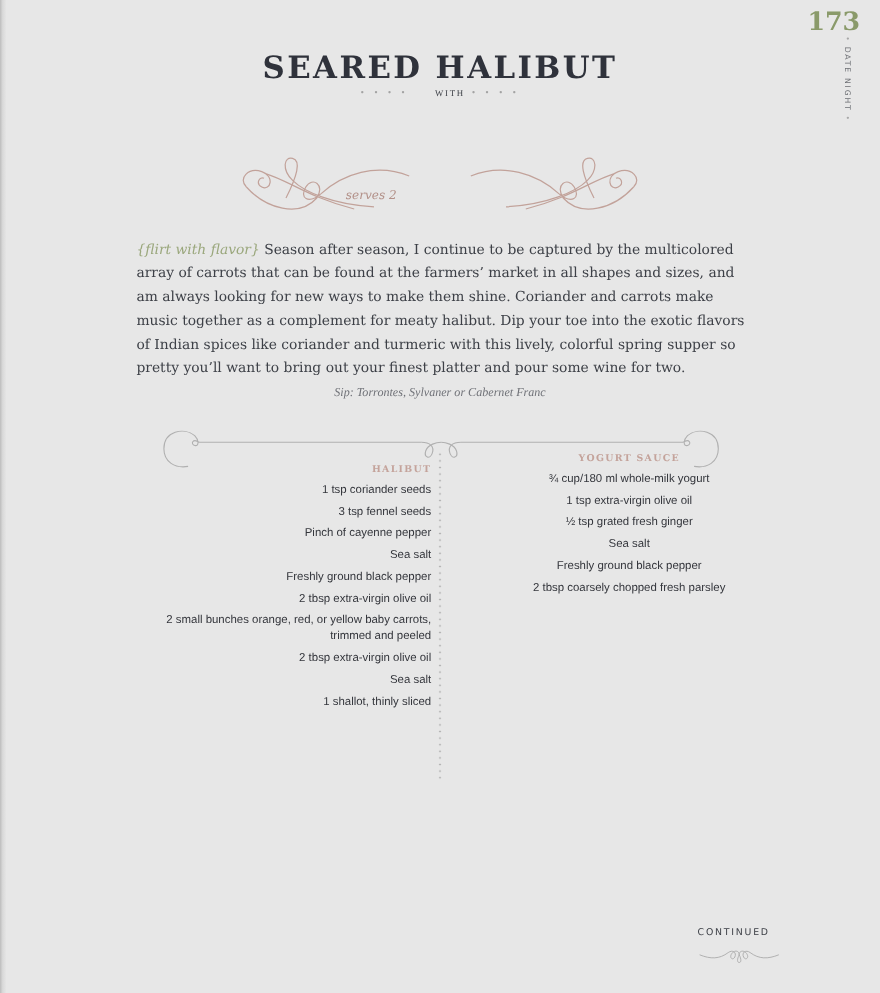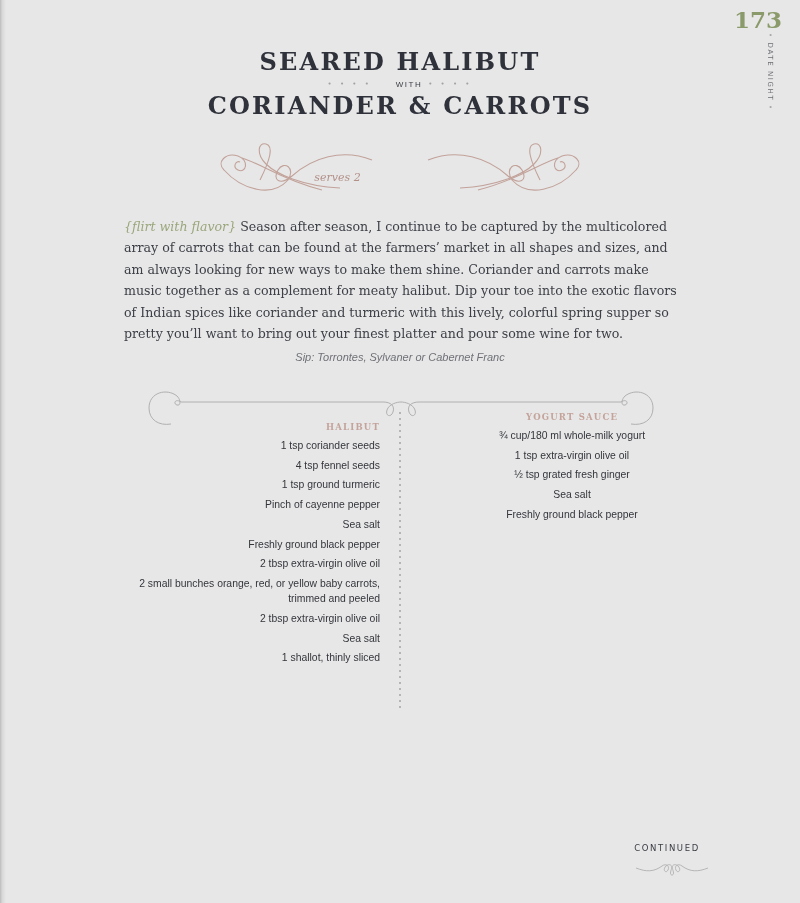--- a/index.html
+++ b/index.html
@@ -24,55 +24,55 @@
       writing-mode: vertical-rl;
       font-family: "DejaVu Sans", sans-serif;
       font-size: 7px; letter-spacing: 1.6px; color: #6d6f74;
     }
     .section-tab .dot { color: #a8a8a8; }
 
     .title-block { position: absolute; top: 48px; left: 0; width: 800px; text-align: center; }
     .title-line {
       font-family: "DejaVu Serif", "Liberation Serif", serif;
       font-weight: bold; color: #2f323b;
-      font-size: 24px; letter-spacing: 2.2px; line-height: 28px;
+      font-size: 28px; letter-spacing: 2.2px; line-height: 28px;
     }
     .with-row {
       display: flex; justify-content: center; align-items: center; gap: 6px;
       height: 16px; margin: 0;
     }
     .with-row .dots { font-family: "DejaVu Sans", sans-serif; font-size: 7px; letter-spacing: 3px; color: #a3a3a3; }
-    .with-row .with { font-family: Liberation Sans, sans-serif; font-size: 8px; letter-spacing: 1.5px; color: #3a3d44; margin-left: 18px; }
+    .with-row .with { font-family: Liberation Serif, serif; font-size: 8px; letter-spacing: 1.5px; color: #3a3d44; margin-left: 18px; }
 
     .ornament-serves { position: absolute; top: 140px; left: 212px; width: 376px; height: 60px; }
     .serves {
       position: absolute; top: 171px; left: 0; width: 675px; text-align: center;
       font-family: "DejaVu Serif", serif; font-style: italic; font-size: 11px; color: #b29088;
     }
 
     .intro {
       position: absolute; top: 216px; left: 124px; width: 560px;
       font-family: "DejaVu Serif", "Liberation Serif", serif;
       font-size: 12.6px; line-height: 21.4px; color: #3d4047;
     }
     .intro .flirt { font-style: italic; color: #9aa77c; }
     .sip {
       position: absolute; top: 351px; left: 0; width: 800px; text-align: center;
-      font-family: Liberation Sans, sans-serif; font-style: italic; font-size: 11px; color: #6f7177;
+      font-family: Liberation Serif, serif; font-style: italic; font-size: 11px; color: #6f7177;
     }
 
     .ornament-ingredients { position: absolute; top: 378px; left: 145px; width: 512px; height: 50px; }
 
     .col-divider {
       position: absolute; left: 399px; top: 410px; height: 300px; width: 2px;
       background-image: radial-gradient(circle, #b5b5b5 0.8px, transparent 1px);
       background-size: 2px 6px; background-repeat: repeat-y;
     }
     .col-left {
-      position: absolute; top: 419px; right: 420px; width: 300px; text-align: right;
+      position: absolute; top: 419px; right: 408px; width: 300px; text-align: right;
     }
     .col-right {
       position: absolute; top: 409px; left: 422px; width: 300px; text-align: center;
     }
     .group-head {
       font-family: "DejaVu Serif", serif; font-weight: bold;
       font-size: 8.5px; letter-spacing: 1.2px; color: #c4a39b;
       height: 17px; line-height: 17px;
     }
     .ing {
@@ -99,21 +99,20 @@
   <span class="dot">•</span>
 </div>
 
 <div class="title-block">
   <div class="title-line">SEARED HALIBUT</div>
   <div class="with-row">
     <span class="dots">• • • •</span>
     <span class="with">WITH</span>
     <span class="dots">• • • •</span>
   </div>
-  <div class="title-line">CORIANDER &amp; CARROTS</div>
 </div>
 
 <svg class="ornament-serves" viewBox="0 0 376 60" fill="none" stroke="#c2a29a" stroke-width="1.1">
 
   <path d="M160 20 C130 8, 100 18, 80 36 C68 46, 60 40, 66 30 C72 20, 84 28, 76 40 C60 58, 30 50, 12 30"></path>
   <path d="M12 30 C4 22, 14 12, 26 16 C38 20, 34 34, 26 30 C20 27, 24 20, 28 22"></path>
   <path d="M30 18 C50 24, 70 40, 110 50"></path>
   <path d="M48 40 C58 20, 62 6, 54 4 C46 2, 44 14, 54 24 C64 34, 90 46, 128 48"></path>
 
   <g transform="translate(376,0) scale(-1,1)">
@@ -136,39 +135,39 @@
   <path d="M476 24 C482 20, 484 26, 480 27 C476 28, 476 22, 480 18 C490 10, 508 14, 508 30 C508 42, 498 48, 486 46"></path>
   <path d="M238 24 C246 24, 250 28, 248 34 C246 40, 240 38, 242 32 C244 26, 252 24, 256 24"></path>
   <path d="M274 24 C266 24, 262 28, 264 34 C266 40, 272 38, 270 32 C268 26, 260 24, 256 24"></path>
 </svg>
 
 <div class="col-divider"></div>
 
 <div class="col-left">
   <div class="group-head">HALIBUT</div>
   <div class="ing">1 tsp coriander seeds</div>
-  <div class="ing">4 tsp fennel seeds</div>
-  <div class="ing">1 tsp ground turmeric</div>
+  <div class="ing">3 tsp fennel seeds</div>
   <div class="ing">Pinch of cayenne pepper</div>
   <div class="ing">Sea salt</div>
   <div class="ing">Freshly ground black pepper</div>
   <div class="ing">2 tbsp extra-virgin olive oil</div>
   <div class="ing multi" style="width:270px; margin-left:30px;">2 small bunches orange, red, or yellow baby carrots, trimmed and peeled</div>
   <div class="ing">2 tbsp extra-virgin olive oil</div>
   <div class="ing">Sea salt</div>
   <div class="ing">1 shallot, thinly sliced</div>
 </div>
 
 <div class="col-right">
   <div class="group-head">YOGURT SAUCE</div>
   <div class="ing">¾ cup/180 ml whole-milk yogurt</div>
   <div class="ing">1 tsp extra-virgin olive oil</div>
   <div class="ing">½ tsp grated fresh ginger</div>
   <div class="ing">Sea salt</div>
   <div class="ing">Freshly ground black pepper</div>
+  <div class="ing">2 tbsp coarsely chopped fresh parsley</div>
 </div>
 
 <div class="continued">CONTINUED</div>
 <svg class="ornament-continued" viewBox="0 0 80 16" fill="none" stroke="#b0b0b0" stroke-width="0.9">
   <path d="M4 8 C14 12, 22 12, 30 6 C34 3, 38 6, 36 10 C34 14, 30 10, 34 6 C36 4, 40 4, 40 8"></path>
   <path d="M76 8 C66 12, 58 12, 50 6 C46 3, 42 6, 44 10 C46 14, 50 10, 46 6 C44 4, 40 4, 40 8"></path>
   <path d="M40 8 C38 12, 38 15, 40 15 C42 15, 42 12, 40 8"></path>
 </svg>
 
 </body></html>

